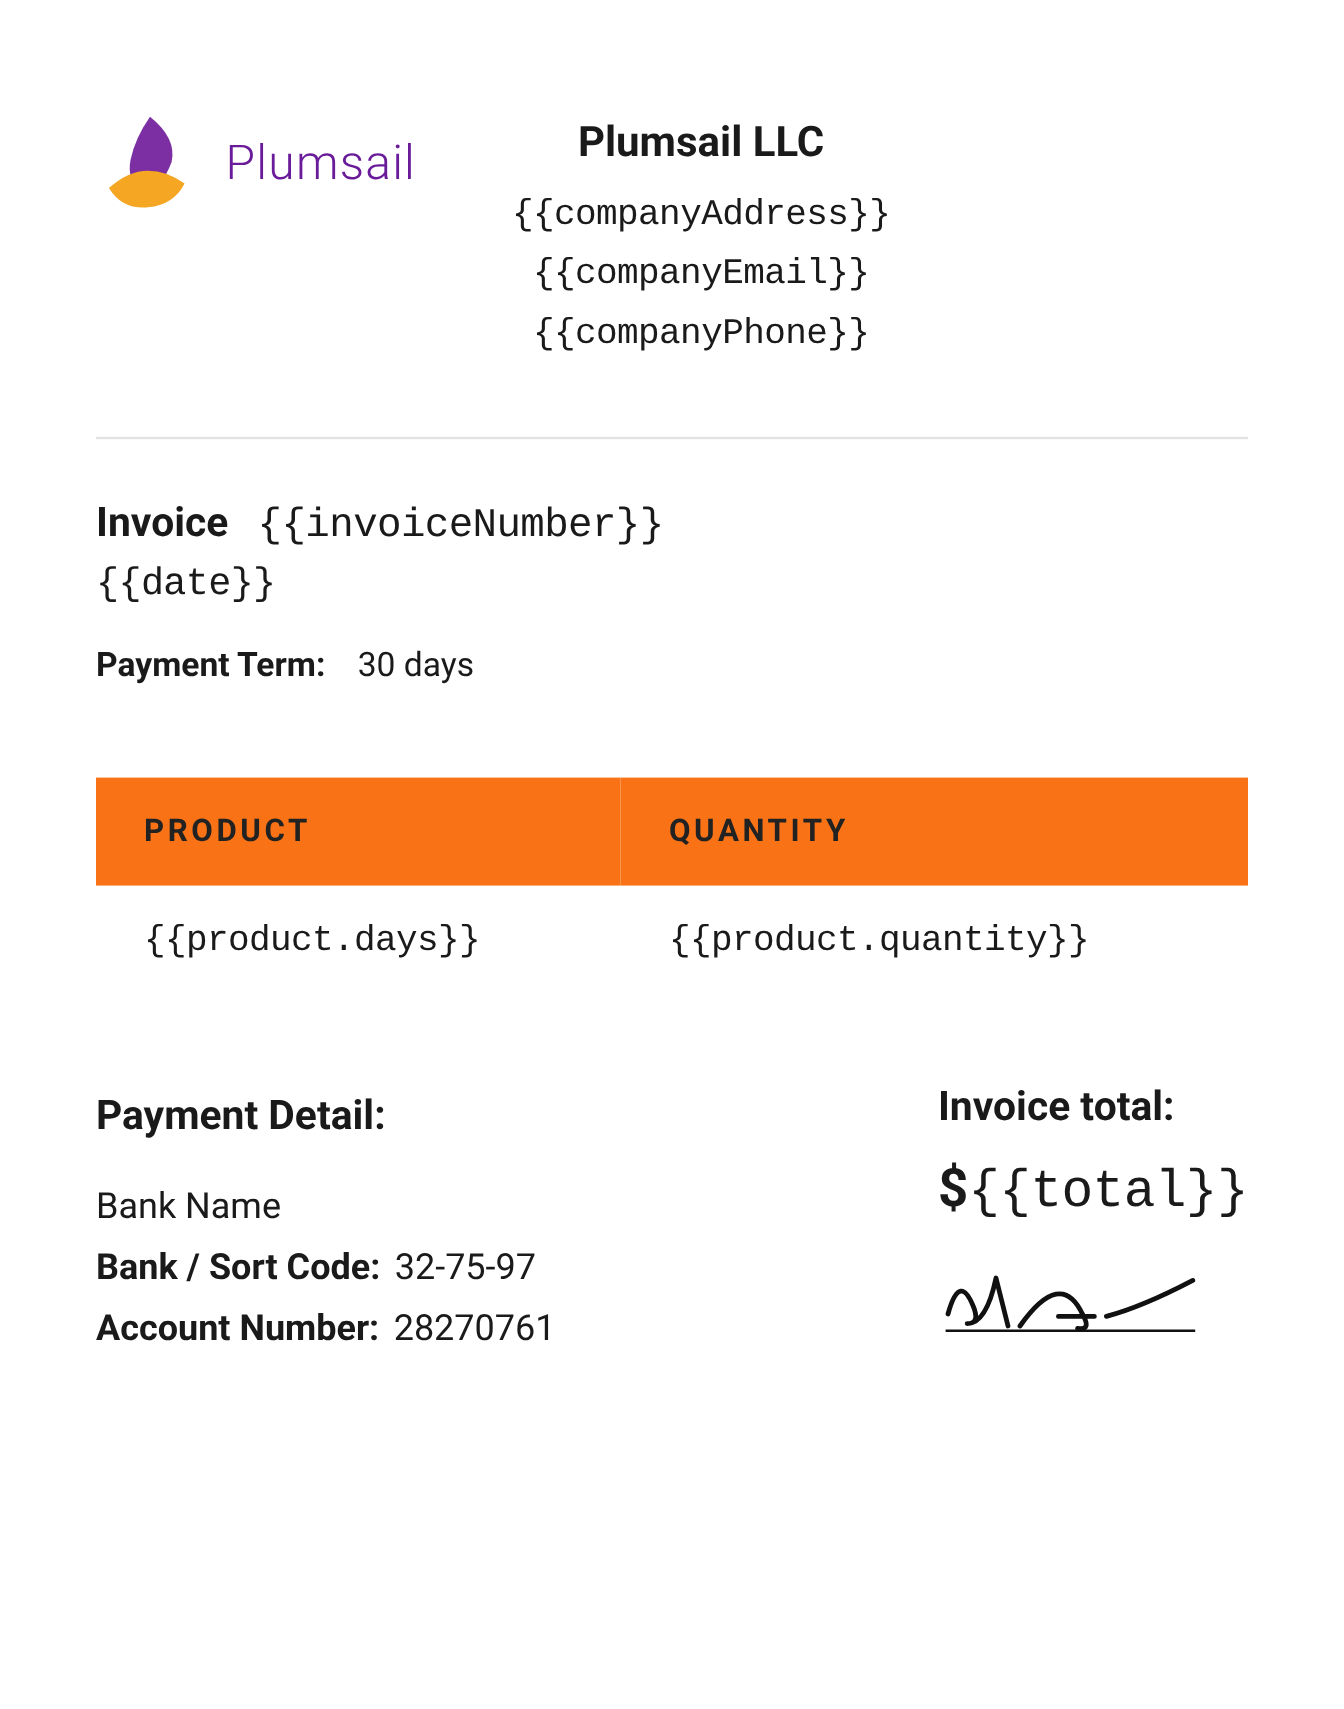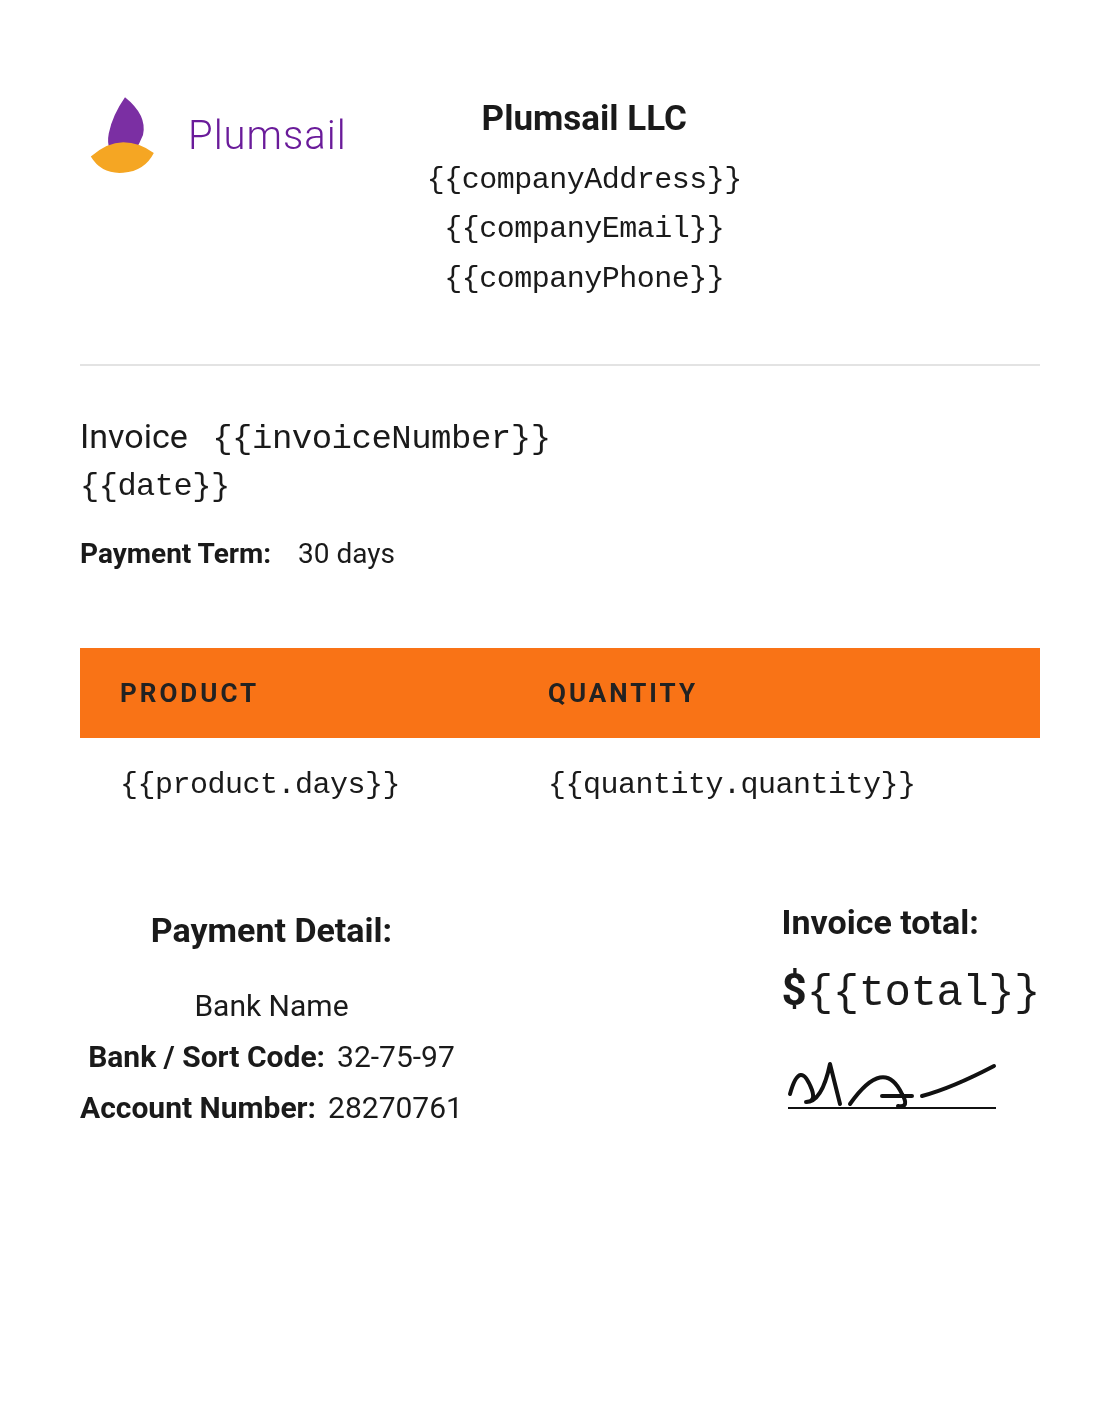--- a/index.html
+++ b/index.html
@@ -26,42 +26,42 @@
       font-size: 40px;
       font-weight: 300;
       color: #6a1b9a;
       letter-spacing: 1px;
     }
     .company-block { font-size: 30px; line-height: 1.65; text-align: center; }
     .company-name { font-weight: 700; font-size: 35px; margin-bottom: 8px; }
     .mono { font-family: 'Courier New', Courier, monospace; letter-spacing: -0.5px; }
     .divider { border: none; border-top: 2px solid #e3e3e3; margin-bottom: 50px; }
     .invoice-line { font-size: 34px; margin-bottom: 10px; }
-    .invoice-line .label { font-weight: 400; margin-right: 16px; }
+    .invoice-line .label { font-weight: 700; margin-right: 16px; }
     .date-line { font-size: 32px; margin-bottom: 32px; }
     .term-line { font-size: 28px; margin-bottom: 78px; }
     .term-line .label { font-weight: 700; margin-right: 20px; }
     table { width: 100%; border-collapse: collapse; margin-bottom: 70px; }
     thead { background: #f97316; }
     th {
       text-align: left;
       padding: 30px 40px;
       font-size: 26px;
       font-weight: 700;
       letter-spacing: 3px;
       color: #222;
     }
     td { padding: 30px 40px; font-size: 30px; }
     .footer {
       display: flex;
       justify-content: space-between;
       align-items: flex-start;
       gap: 60px;
     }
-    .payment-block { font-size: 30px; line-height: 1.7; text-align: center; }
+    .payment-block { font-size: 30px; line-height: 1.7; }
     .payment-block h3 { font-size: 34px; font-weight: 700; margin-bottom: 20px; }
     .kv .k { font-weight: 700; margin-right: 12px; }
     .total-block { font-size: 30px; }
     .total-block h3 { font-size: 34px; font-weight: 700; margin-bottom: 22px; }
     .total-amount { font-size: 44px; margin-bottom: 28px; }
     .total-amount .currency { font-weight: 700; }
     .signature { width: 220px; height: 70px; }
   </style>
 </head>
 <body>
@@ -98,21 +98,21 @@
 <table>
   <thead>
     <tr>
       <th>PRODUCT</th>
       <th>QUANTITY</th>
     </tr>
   </thead>
   <tbody>
     <tr>
       <td class="mono">{{product.days}}</td>
-      <td class="mono">{{quantity.quantity}}</td>
+      <td class="mono">{{product.quantity}}</td>
     </tr>
   </tbody>
 </table>
 
 <div class="footer">
   <div class="payment-block">
     <h3>Payment Detail:</h3>
     <div>Bank Name</div>
     <div class="kv">
       <span class="k">Bank / Sort Code:</span><span>32-75-97</span>

